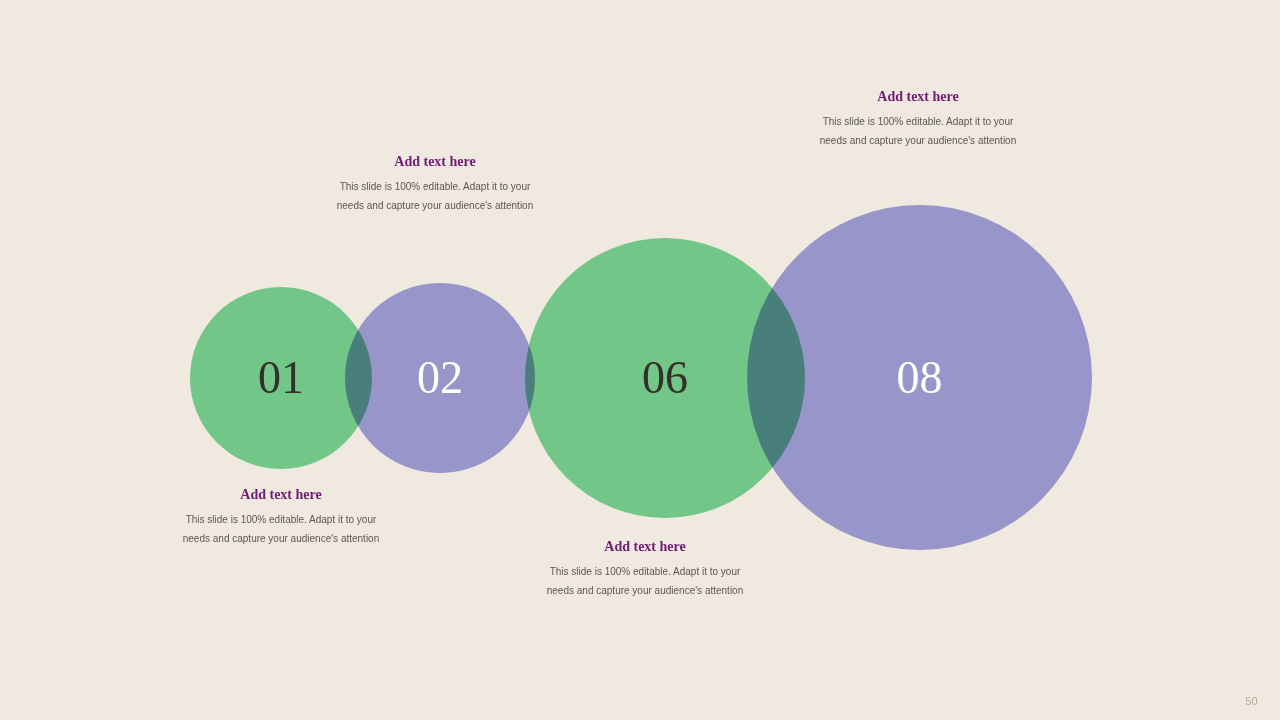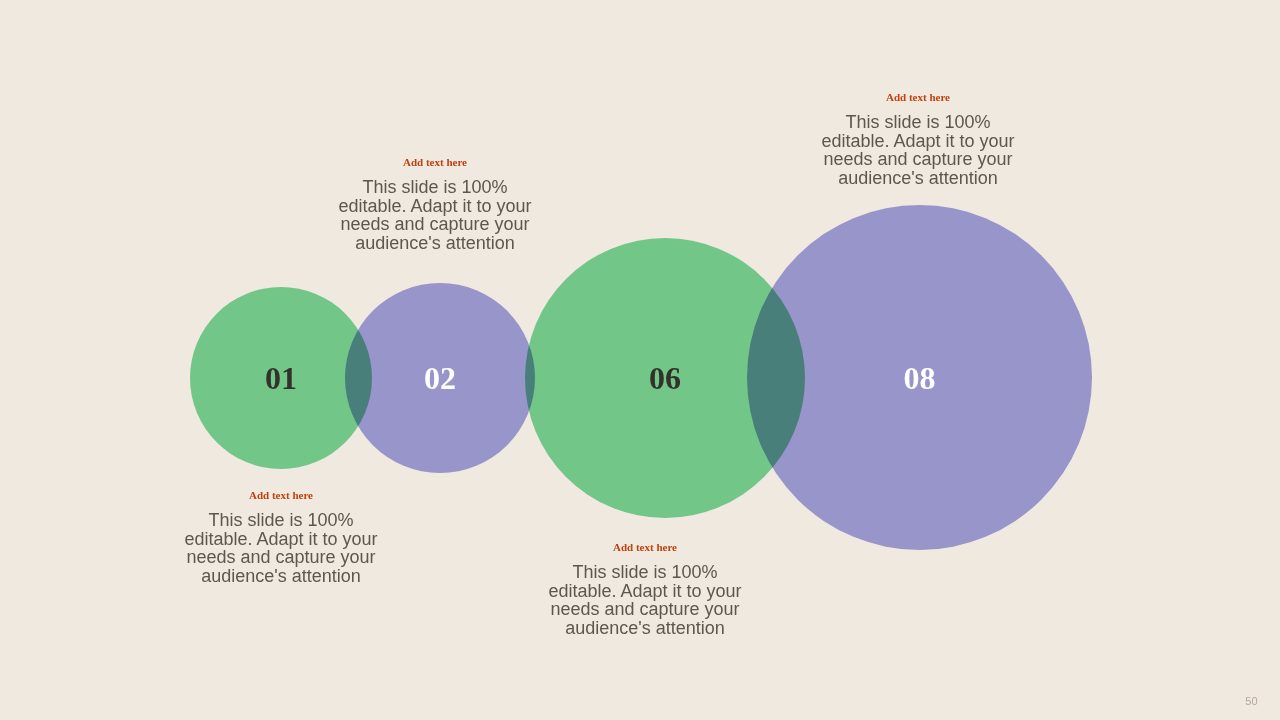--- a/index.html
+++ b/index.html
@@ -50,22 +50,22 @@
     mix-blend-mode: multiply;
     display: flex;
     align-items: center;
     justify-content: center;
   }
   .venn-circle.green { background: #79d99a; }
   .venn-circle.purple { background: #a2a3e8; }
 
   .venn-number {
     font-family: "Liberation Serif", "DejaVu Serif", serif;
-    font-weight: bold;
-    font-size: 32px;
+    font-weight: normal;
+    font-size: 46px;
     line-height: 1;
     mix-blend-mode: normal;
     user-select: none;
   }
   .venn-number.dark { color: #333129; }
   .venn-number.light { color: #ffffff; }
 
   
   #circle-01 { left: 190px; top: 287px; width: 182px; height: 182px; }
   #circle-02 { left: 345px; top: 283px; width: 190px; height: 190px; }
@@ -87,28 +87,28 @@
 
   
   .caption {
     position: absolute;
     text-align: center;
     width: 200px;
   }
   .caption-title {
     font-family: "Liberation Serif", "DejaVu Serif", serif;
     font-weight: bold;
-    font-size: 11px;
-    color: #c2410c;
+    font-size: 14px;
+    color: #701a75;
     line-height: 20px;
     margin-bottom: 6px;
   }
   .caption-body {
     font-family: "Liberation Sans", sans-serif;
-    font-size: 18px;
+    font-size: 10px;
     color: #5d574e;
     line-height: 18.5px;
   }
 
   #caption-01 { left: 181px; top: 485px; }
   #caption-02 { left: 335px; top: 152px; }
   #caption-03 { left: 545px; top: 537px; }
   #caption-04 { left: 818px; top: 87px; }
 
   

